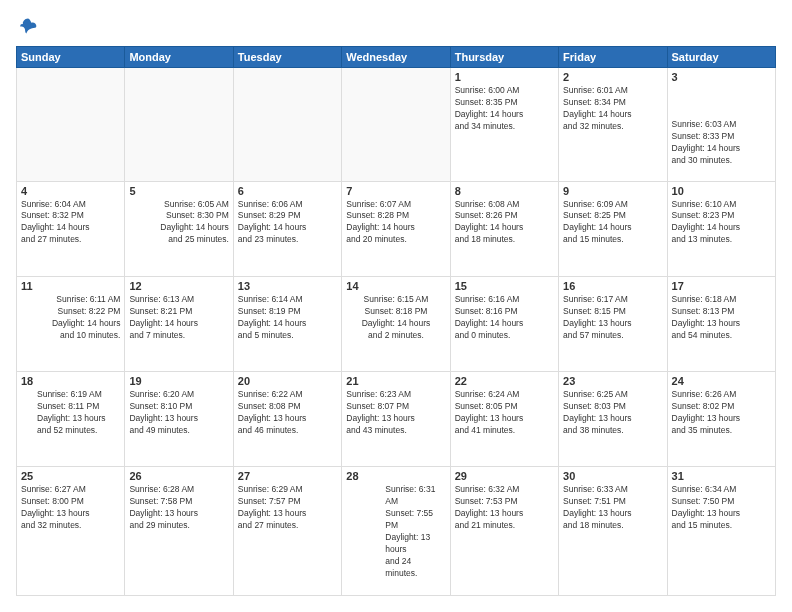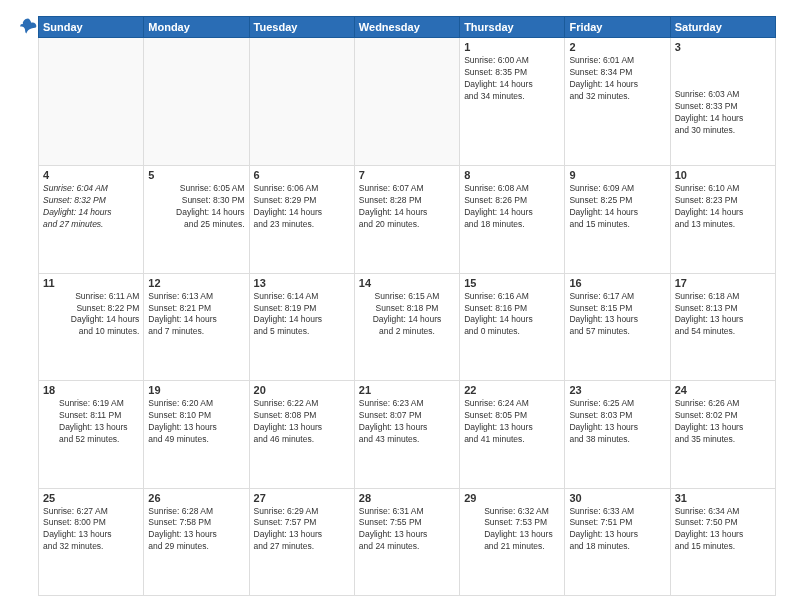--- a/index.html
+++ b/index.html
@@ -8,21 +8,21 @@
       background: #fff;
       width: 792px;
       height: 612px;
       overflow: hidden;
     }
     .page {
       width: 792px;
       height: 612px;
       padding: 16px;
       display: flex;
-      flex-direction: row;
+      flex-direction: column;
       border-radius: 12px;
     }
     .header {
       display: flex;
       justify-content: space-between;
       align-items: flex-start;
       margin-bottom: 10px;
     }
     .logo {
       display: flex;
@@ -160,21 +160,21 @@
             <span class="day-number">3</span>
             <div class="day-info" style="white-space: pre-line; margin-top: 36px;">Sunrise: 6:03 AM
 Sunset: 8:33 PM
 Daylight: 14 hours
 and 30 minutes.</div>
           </td>
         </tr>
         <tr>
           <td>
             <span class="day-number">4</span>
-            <div class="day-info" style="white-space: pre-line; font-style: italic;">Sunrise: 6:04 AM
+            <div class="day-info" style="white-space: pre-line;">Sunrise: 6:04 AM
 Sunset: 8:32 PM
 Daylight: 14 hours
 and 27 minutes.</div>
           </td>
           <td>
             <span class="day-number">5</span>
             <div class="day-info" style="white-space: pre-line; text-align: right;">Sunrise: 6:05 AM
 Sunset: 8:30 PM
 Daylight: 14 hours
 and 25 minutes.</div>
@@ -334,28 +334,28 @@
           </td>
           <td>
             <span class="day-number">27</span>
             <div class="day-info" style="white-space: pre-line;">Sunrise: 6:29 AM
 Sunset: 7:57 PM
 Daylight: 13 hours
 and 27 minutes.</div>
           </td>
           <td>
             <span class="day-number">28</span>
-            <div class="day-info" style="white-space: pre-line;">Sunrise: 6:31 AM
+            <div class="day-info" style="white-space: pre-line; margin-left: 39px;">Sunrise: 6:31 AM
 Sunset: 7:55 PM
 Daylight: 13 hours
 and 24 minutes.</div>
           </td>
           <td>
             <span class="day-number">29</span>
-            <div class="day-info" style="white-space: pre-line; margin-left: 20px;">Sunrise: 6:32 AM
+            <div class="day-info" style="white-space: pre-line;">Sunrise: 6:32 AM
 Sunset: 7:53 PM
 Daylight: 13 hours
 and 21 minutes.</div>
           </td>
           <td>
             <span class="day-number">30</span>
             <div class="day-info" style="white-space: pre-line;">Sunrise: 6:33 AM
 Sunset: 7:51 PM
 Daylight: 13 hours
 and 18 minutes.</div>

